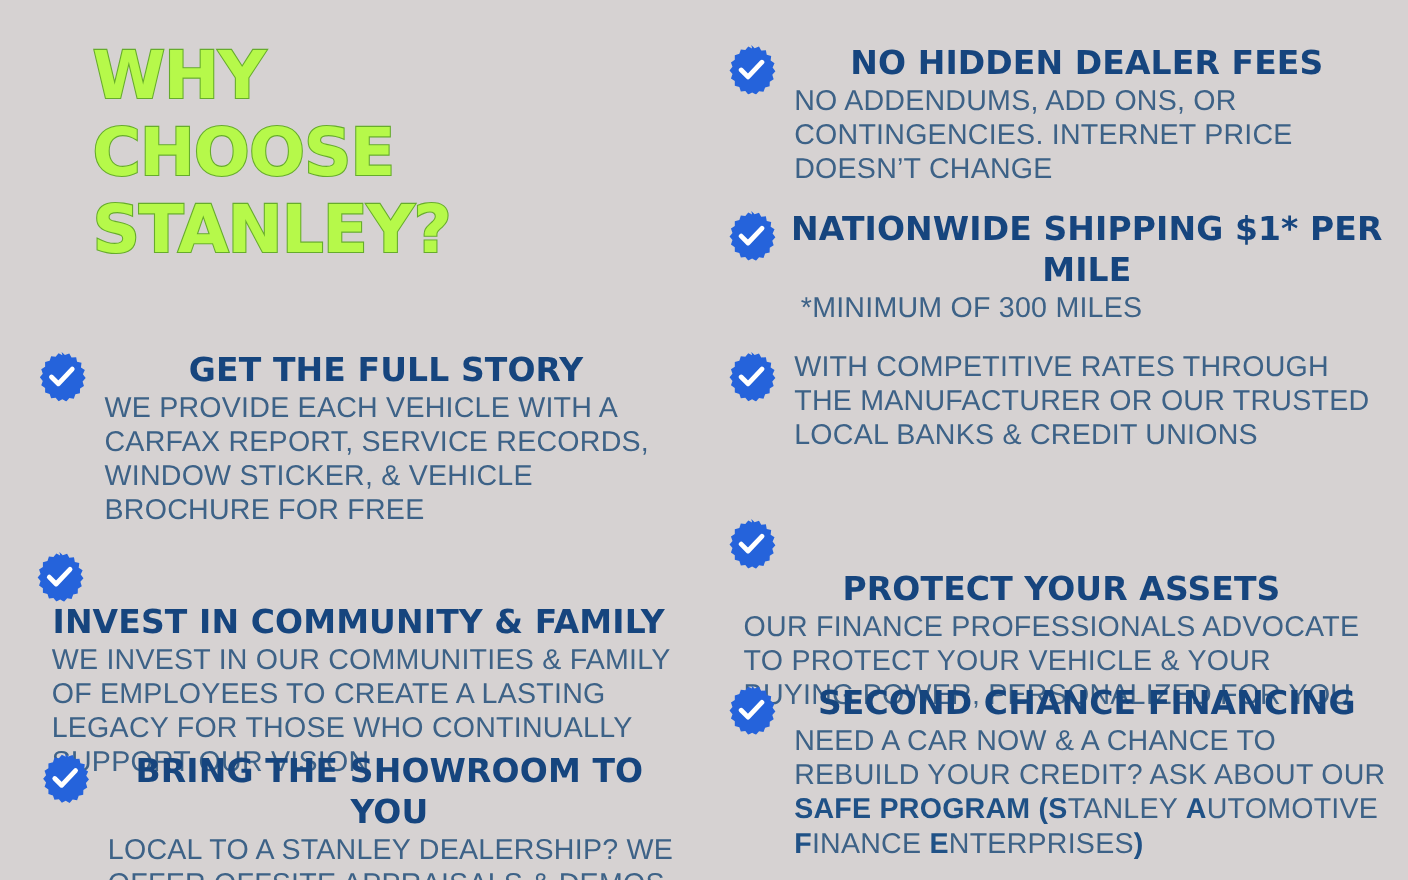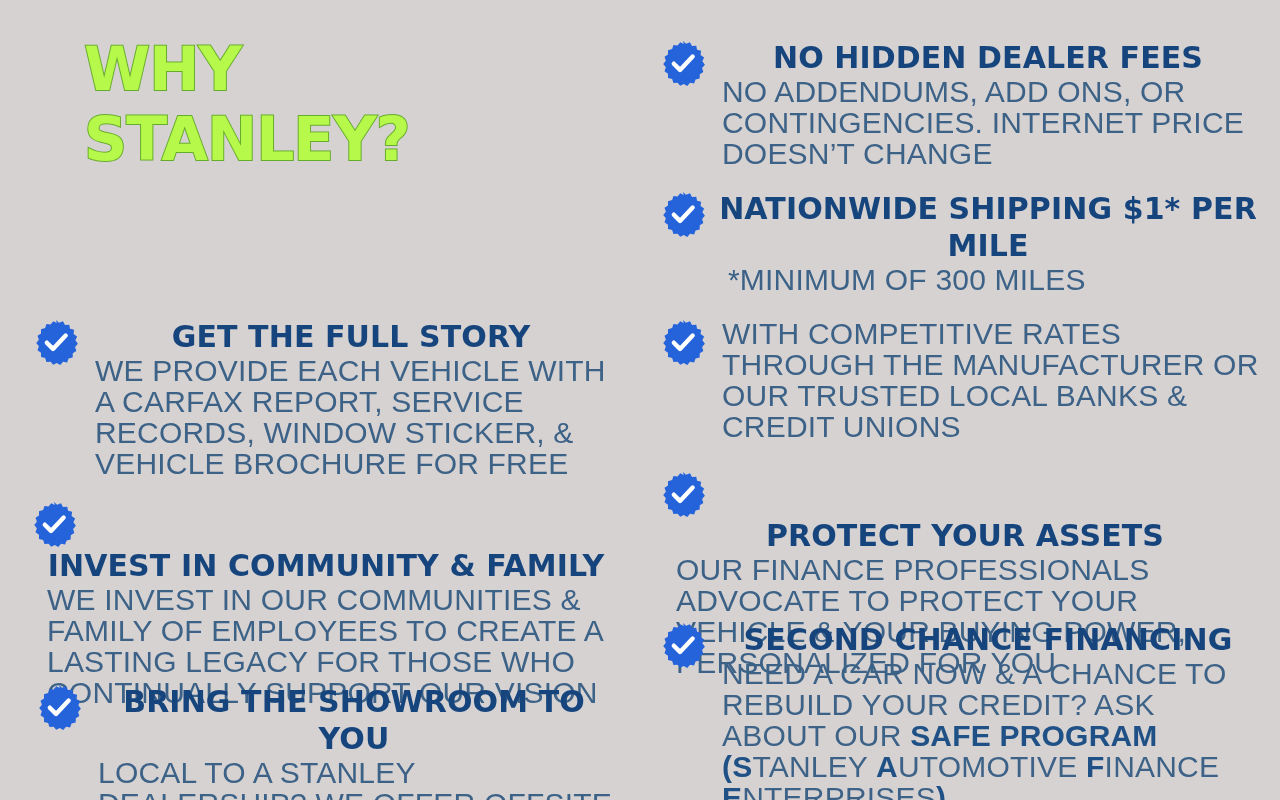--- a/index.html
+++ b/index.html
@@ -79,21 +79,21 @@
     letter-spacing: 0.1px;
     color: #16457e;
     text-transform: uppercase;
     margin: 0;
     text-align: center;
   }
 
   .feat-body {
     font-family: "Liberation Sans", sans-serif;
     font-weight: 400;
-    font-size: 30px;
+    font-size: 26px;
     line-height: 31px;
     letter-spacing: 0.2px;
     color: #3d6287;
     text-transform: uppercase;
     margin: 0;
     padding-left: 6px;
   }
   .feat-body.indent-note { padding-left: 12px; }
   .feat-body b { font-weight: 700; color: #1f5186; }
 
@@ -109,20 +109,21 @@
   .f-right-3 { left: 20px; top: 470px; width: 600px; flex-direction: column; }
   .f-right-4 { left: 20px; top: 621px; width: 600px; }
 </style>
 </head>
 <body>
 
 <div class="poster">
 
   <div class="headline">
     <span class="hl-line l1">WHY</span>
+    <span class="hl-line l2">CHOOSE</span>
     <span class="hl-line l3">STANLEY?</span>
   </div>
 
   <div class="col col-left">
 
     <div class="feature f-left-0">
       <span class="badge">
         <svg viewBox="0 0 100 100" aria-hidden="true">
           <path d="M50 2 L56.6 8.3 L65.2 5.0 L69.6 13.0 L78.8 12.4 L80.5 21.4 L89.3 23.6 L88.2 32.8 L95.9 37.9 L92.1 46.3 L97.6 53.8 L91.5 60.7 L94.2 69.5 L86.5 74.4 L86.2 83.6 L77.3 85.9 L74.1 94.5 L65.3 93.2 L59.3 100 L51.6 95.8 L44.0 99.7 L38.2 92.7 L29.3 93.7 L26.4 85.0 L17.4 82.4 L17.4 73.2 L9.8 68.0 L12.8 59.3 L7.0 52.2 L12.8 45.2 L9.8 36.4 L17.4 31.3 L17.4 22.1 L26.4 19.5 L29.3 10.8 L38.2 11.8 L44.0 4.8 L51.6 8.7 Z" fill="#2563db"></path>
           <path d="M30 51.5 L43.5 65 L71 36" fill="none" stroke="#ffffff" stroke-width="9.5" stroke-linecap="round" stroke-linejoin="round"></path>

